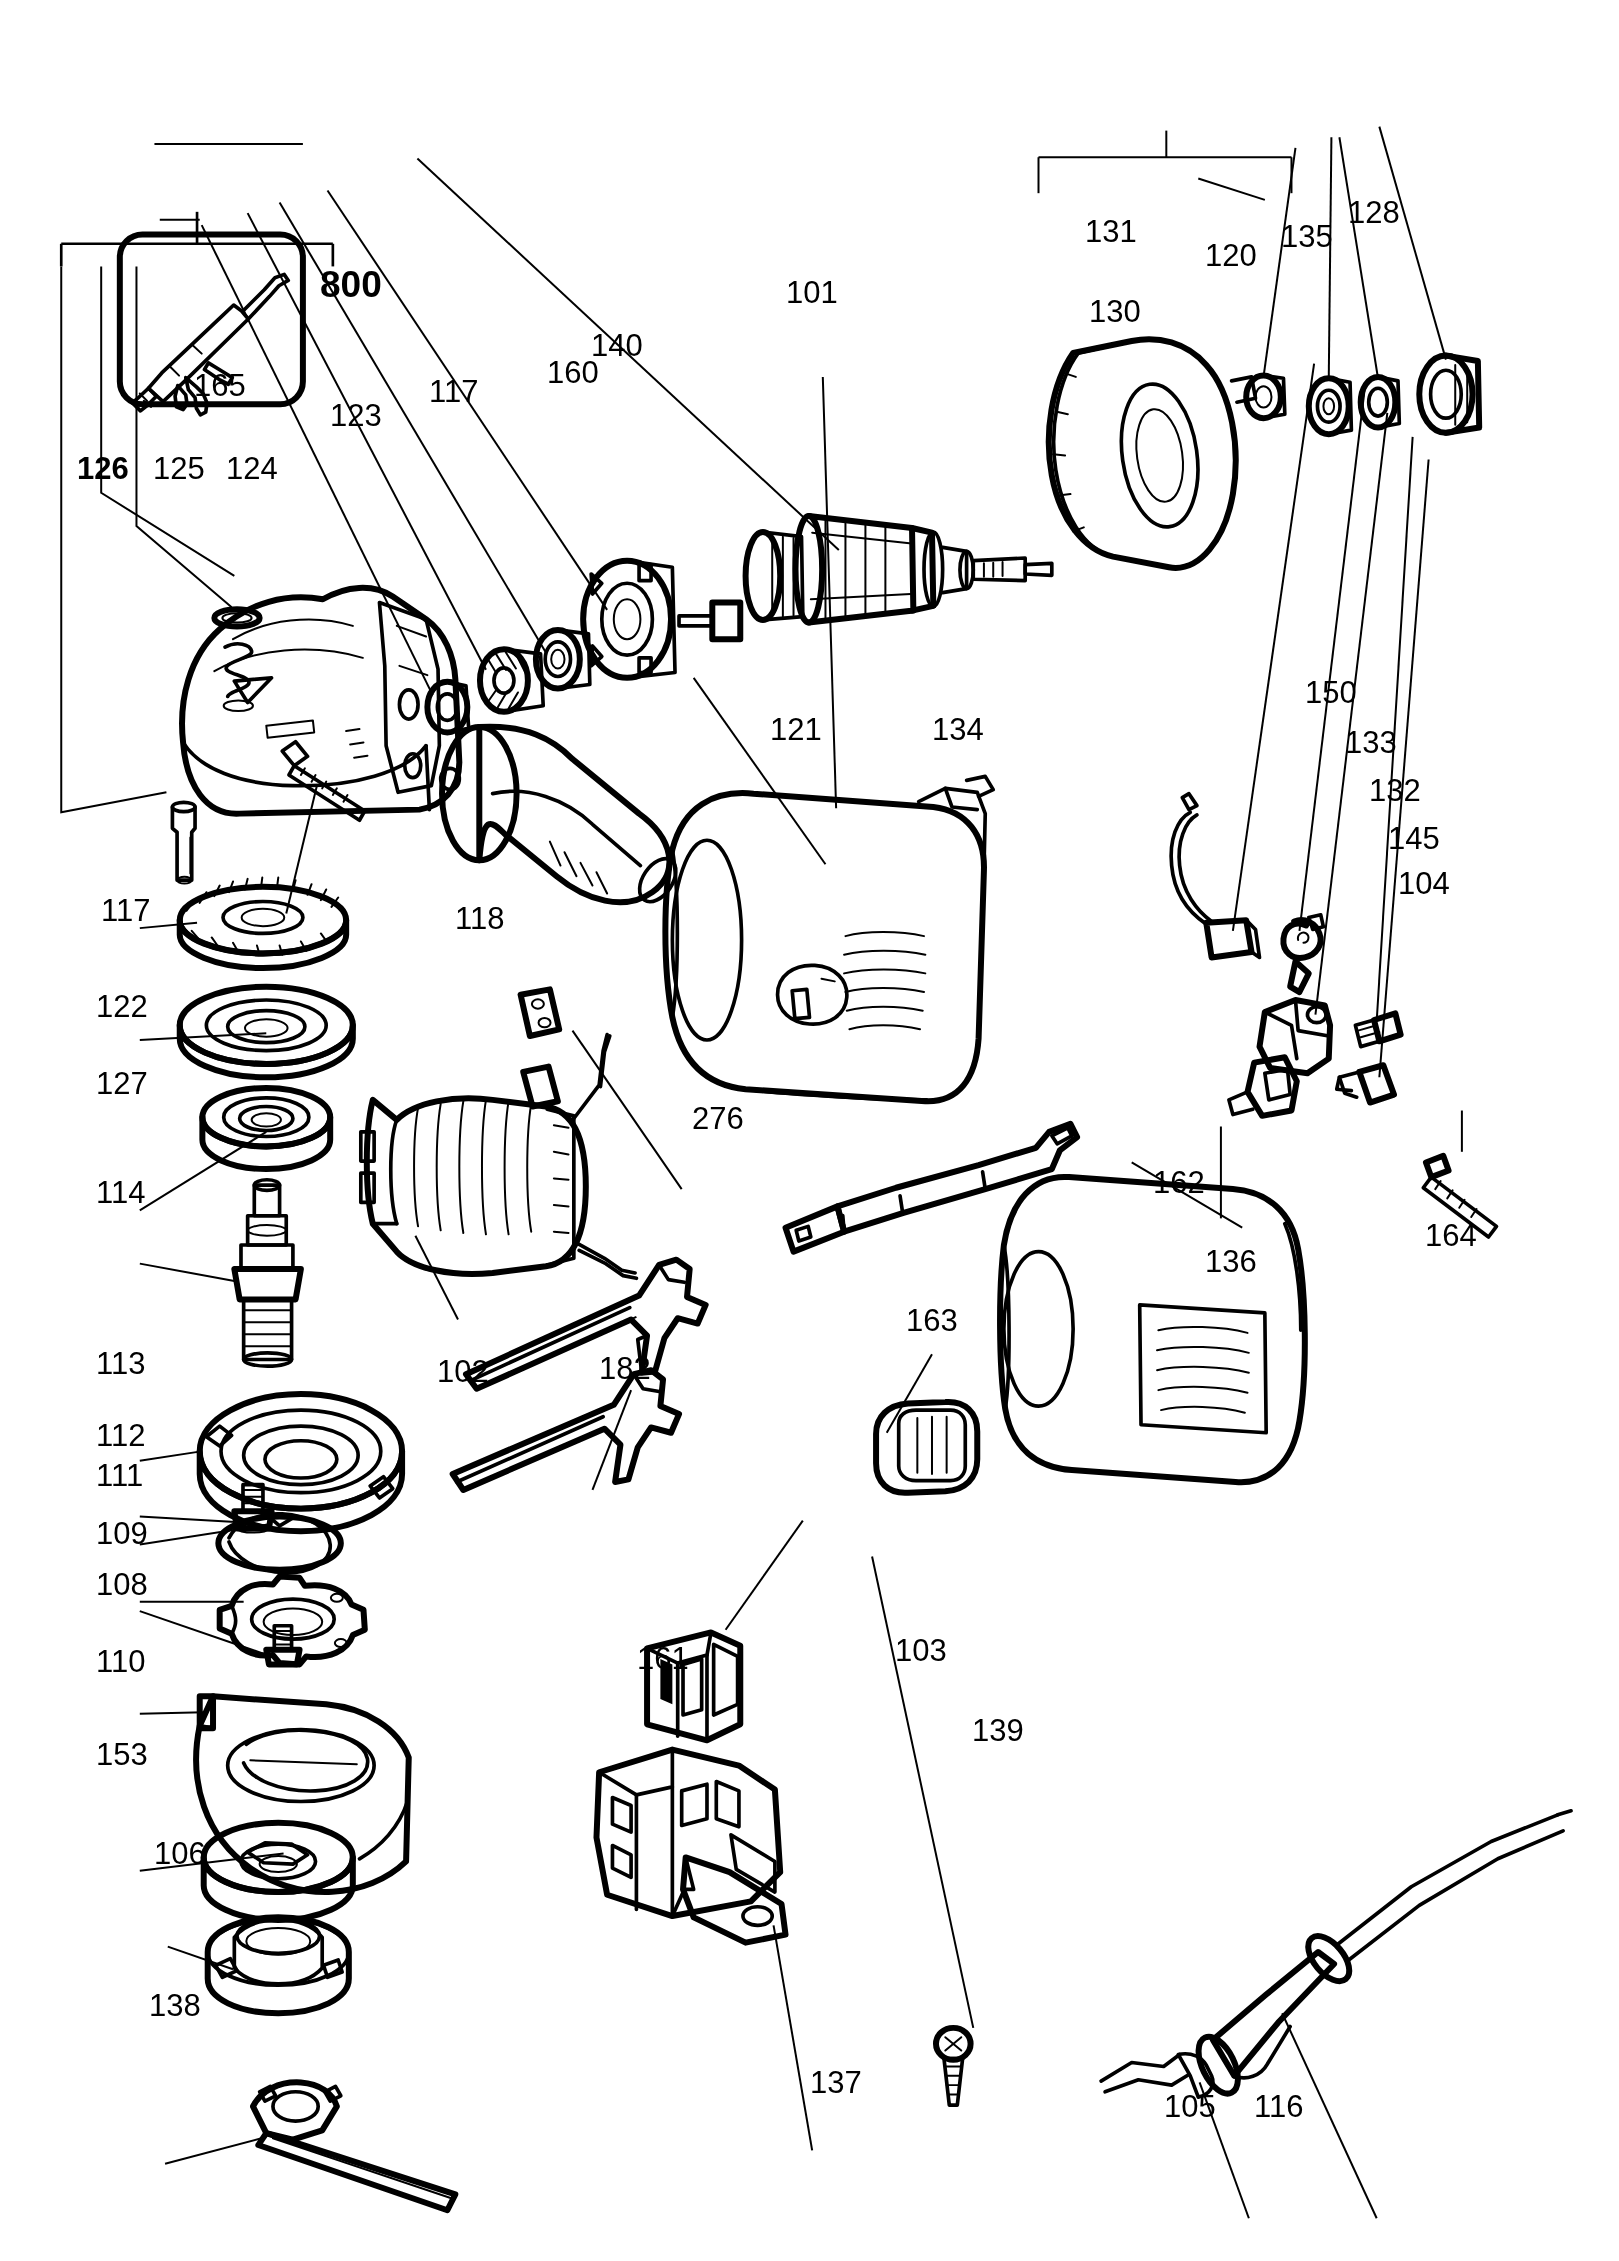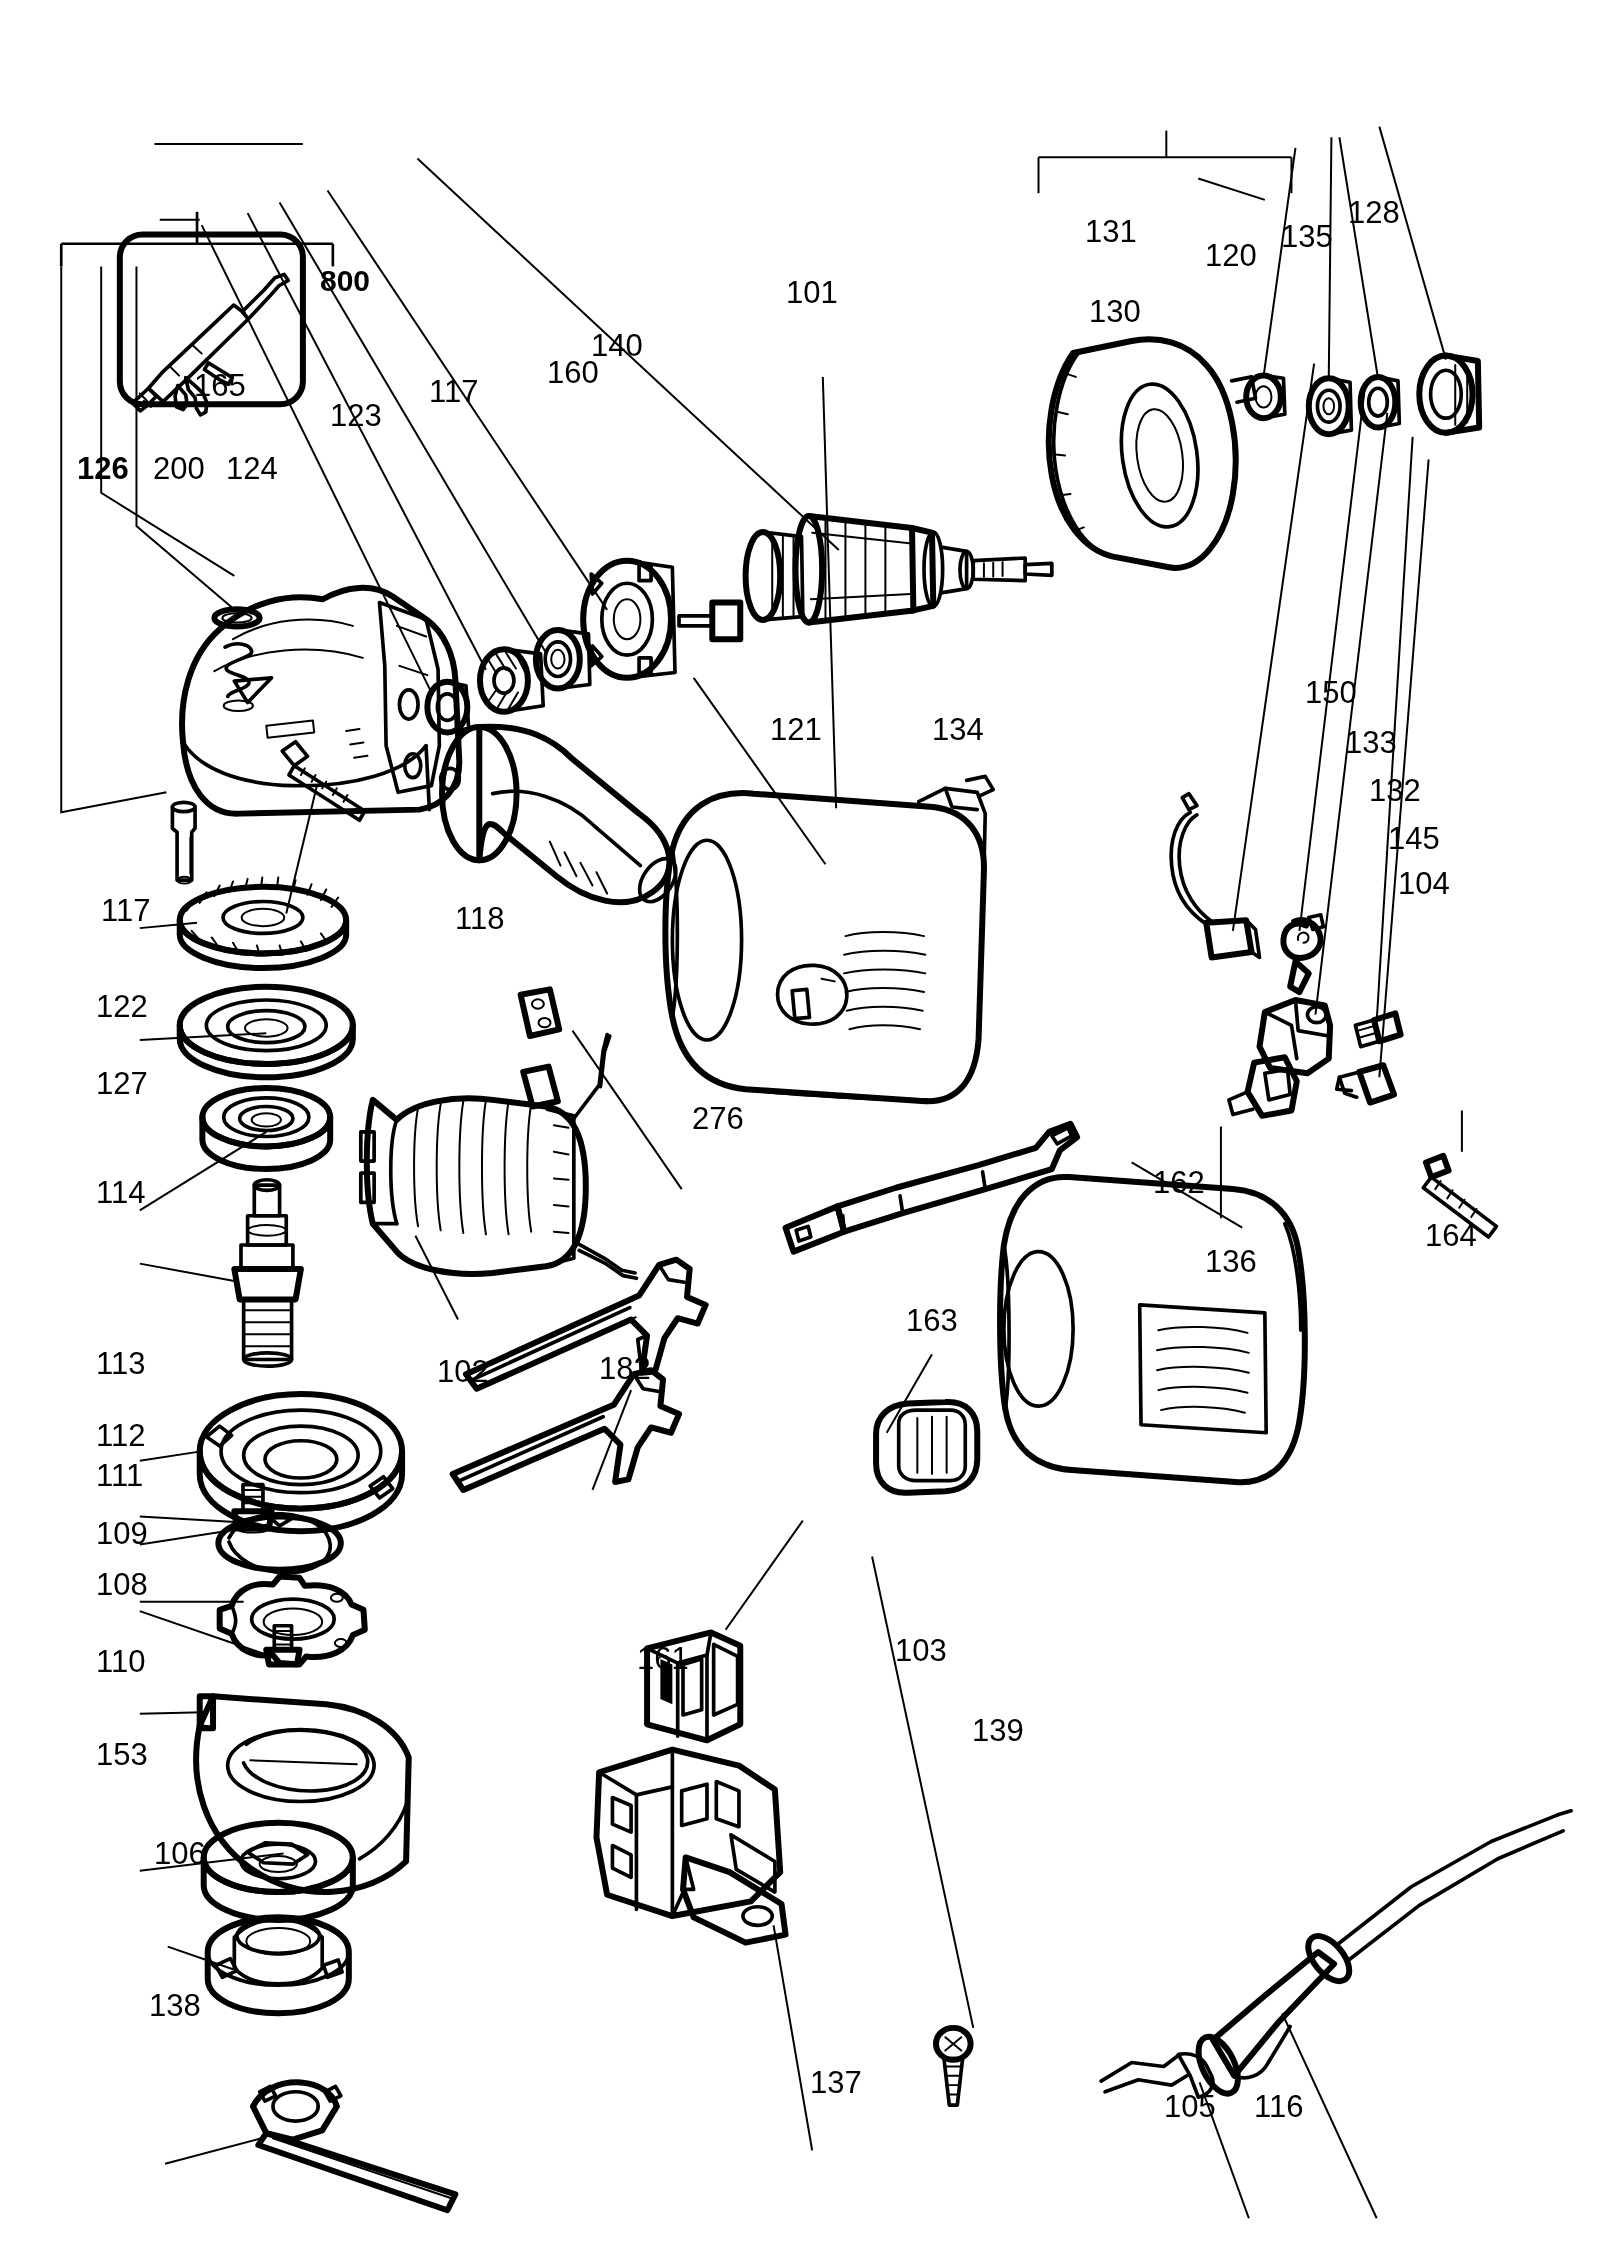--- a/index.html
+++ b/index.html
@@ -16,21 +16,21 @@
   .cal{
     position:absolute;
     font-family:"Liberation Sans", sans-serif;
     font-size:31px;
     color:#000;
     line-height:1;
     white-space:nowrap;
     letter-spacing:0px;
   }
   .cal.bold{font-weight:bold;}
-  .cal.big{font-size:30px;font-weight:bold;}
+  .cal.big{font-size:37px;font-weight:bold;}
 </style>
 </head>
 <body>
 
 <div id="sheet">
 
   <svg id="art" viewBox="0 0 2432 3396" xmlns="http://www.w3.org/2000/svg">
     <defs>
       <style>
         .o  { fill:none; stroke:#000; stroke-width:5.5; stroke-linejoin:round; stroke-linecap:round; }
@@ -640,21 +640,21 @@
       <path d="M 1876 3332 L 1802 3128"></path>
 
       <path d="M 2068 3332 L 1926 3024"></path>
     </g>
   </svg>
 
   <div id="labels">
       <div class="cal big" style="left: 320px; top: 266px;">800</div>
       <div class="cal" style="left: 194px; top: 370px;">165</div>
       <div class="cal bold" style="left: 77px; top: 453px;">126</div>
-      <div class="cal" style="left: 153px; top: 453px;">200</div>
+      <div class="cal" style="left: 153px; top: 453px;">125</div>
       <div class="cal" style="left: 226px; top: 453px;">124</div>
       <div class="cal" style="left: 330px; top: 400px;">123</div>
       <div class="cal" style="left: 429px; top: 376px;">117</div>
       <div class="cal" style="left: 499px; top: 357px; margin-left: 48px;">160</div>
       <div class="cal" style="left: 591px; top: 330px;">140</div>
       <div class="cal" style="left: 786px; top: 277px;">101</div>
       <div class="cal" style="left: 1085px; top: 216px;">131</div>
       <div class="cal" style="left: 1089px; top: 296px;">130</div>
       <div class="cal" style="left: 1205px; top: 240px;">120</div>
       <div class="cal" style="left: 1281px; top: 221px;">135</div>

